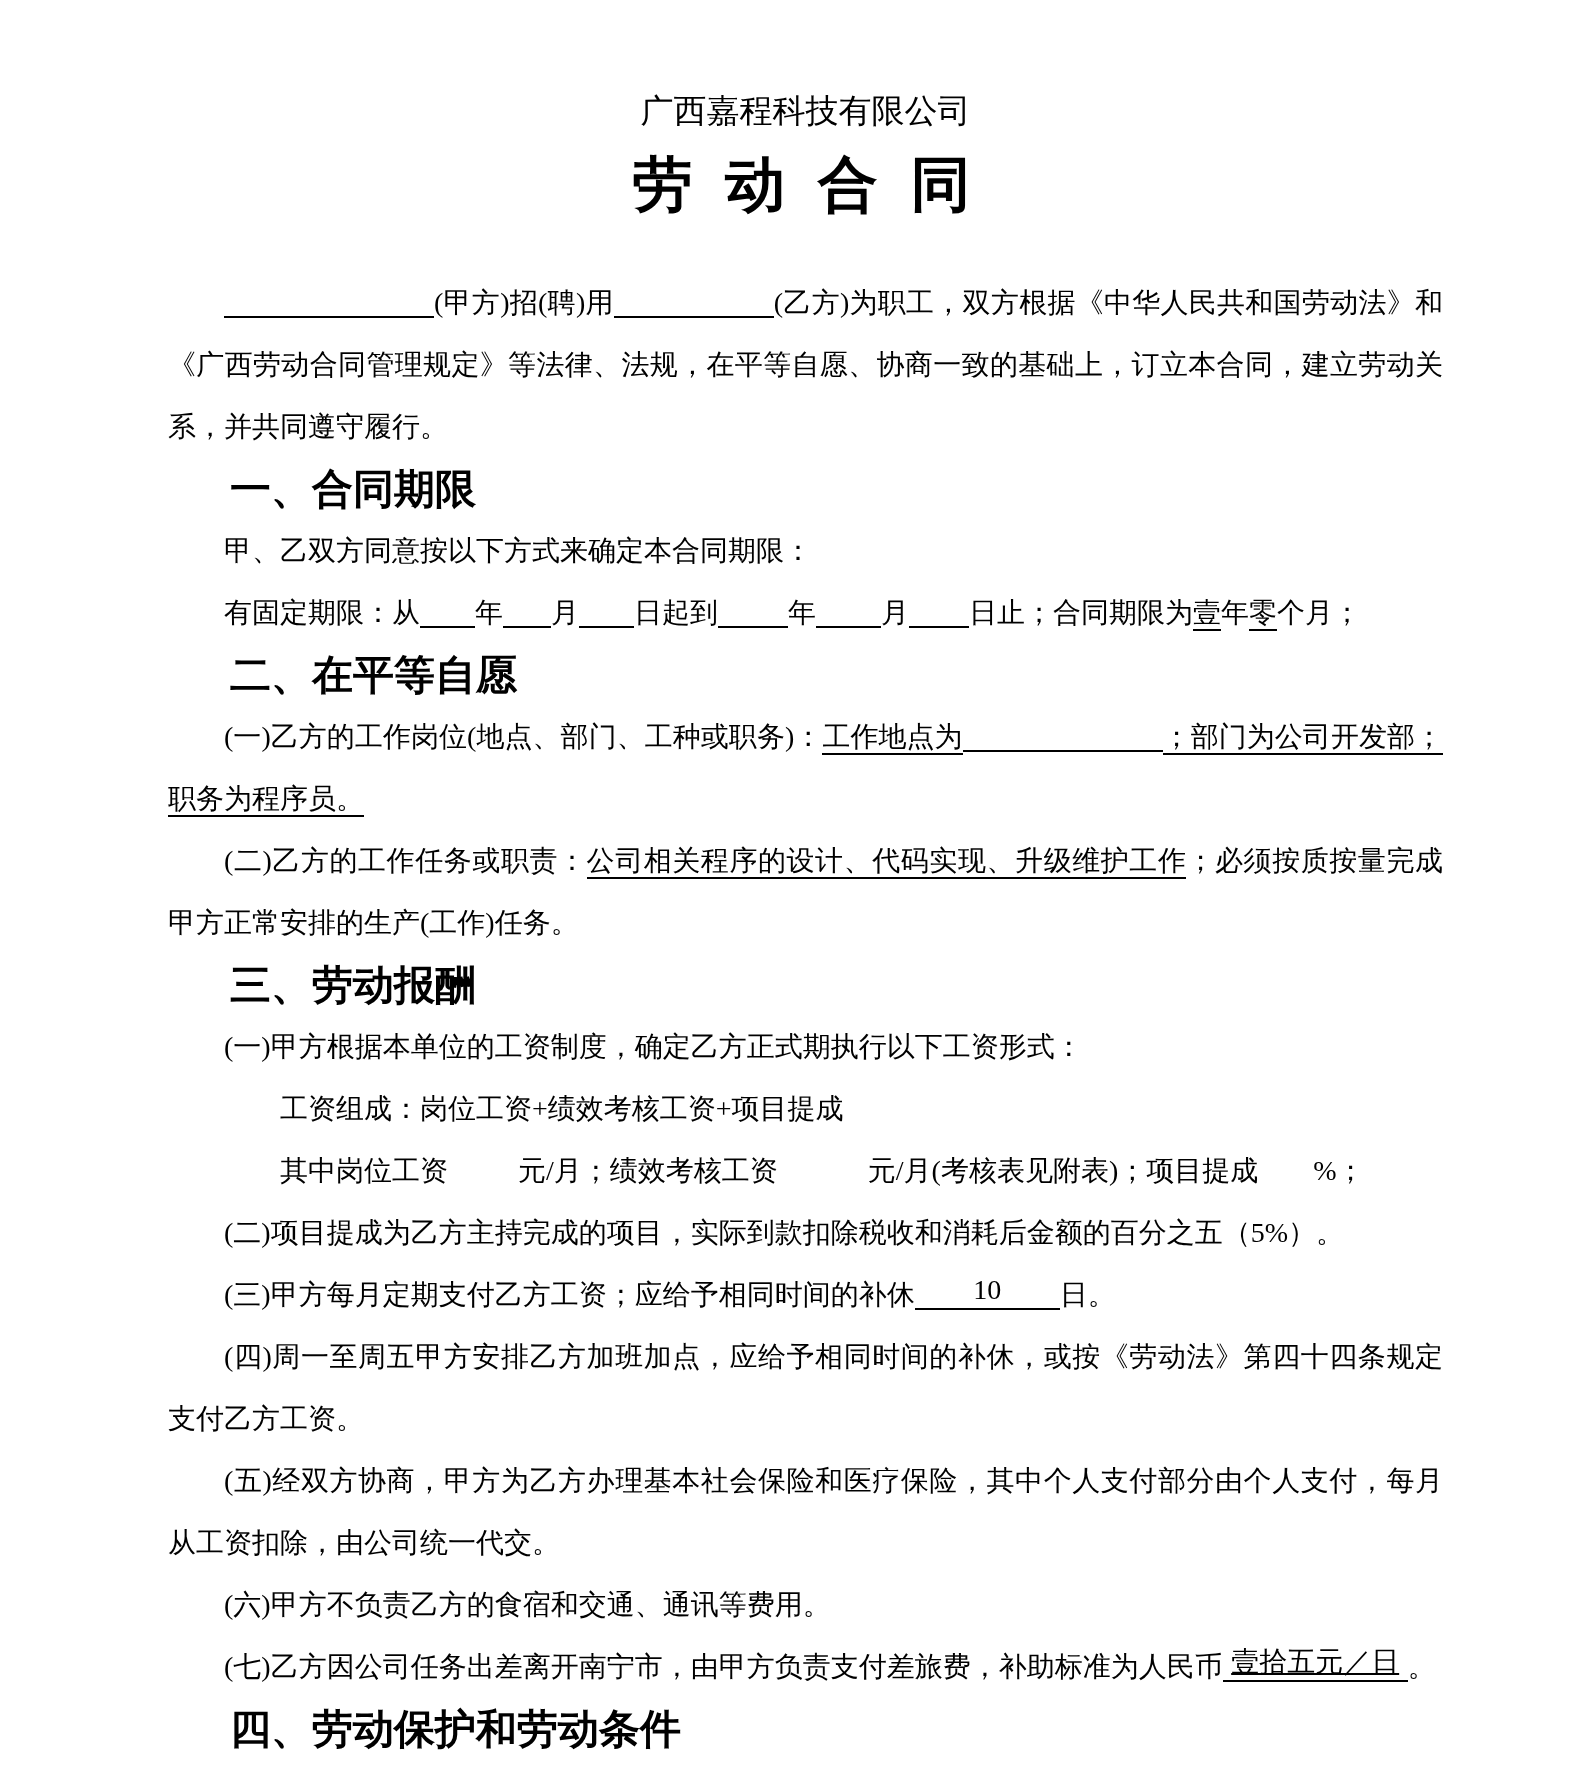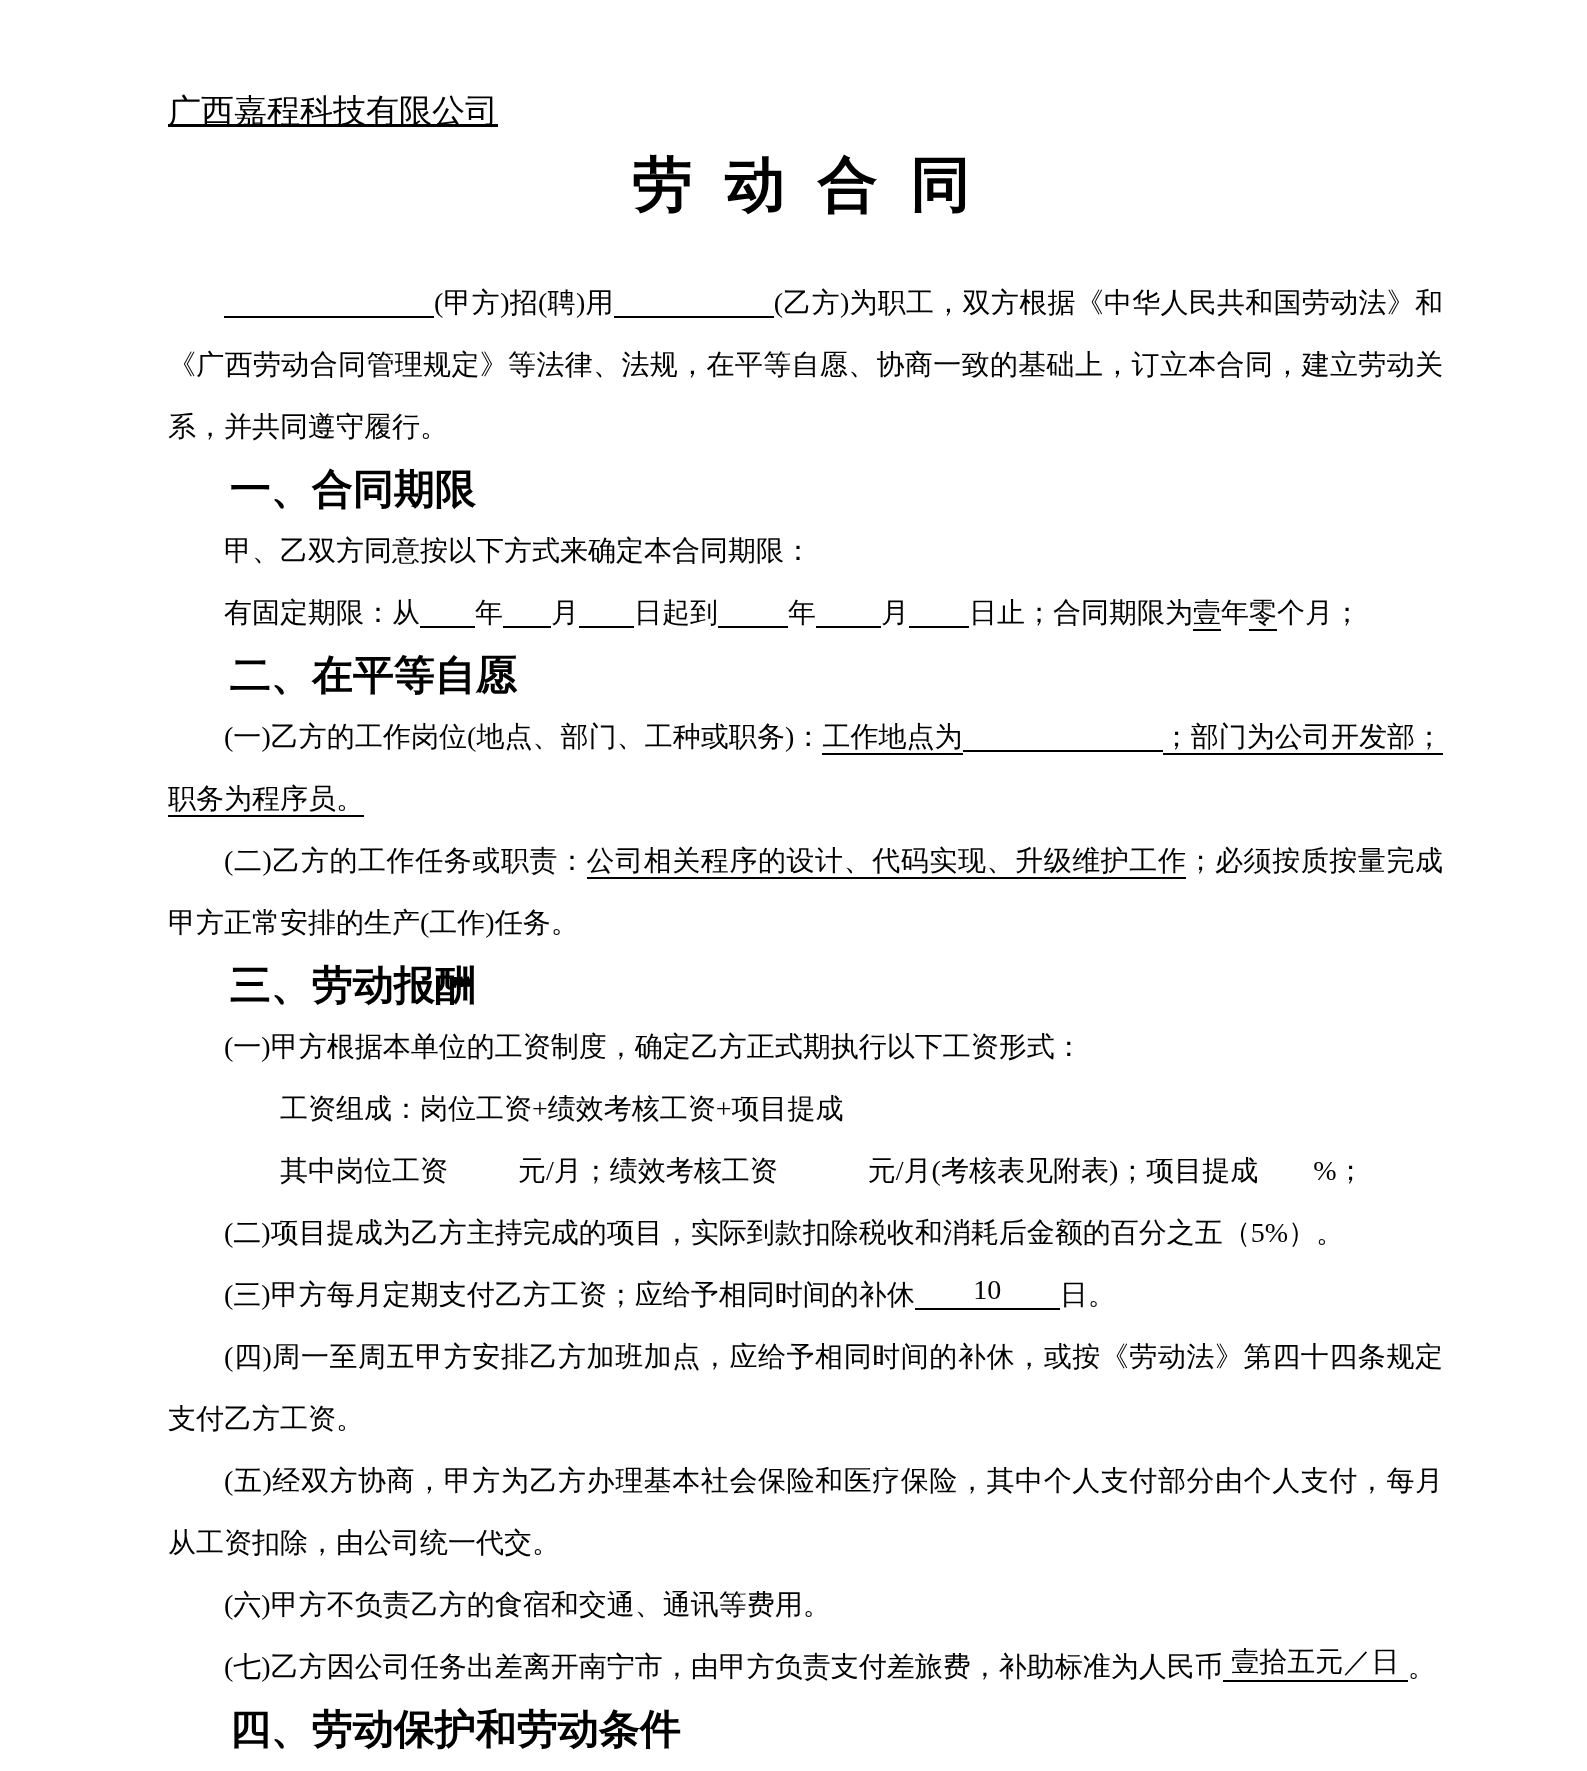--- a/index.html
+++ b/index.html
@@ -13,25 +13,24 @@
     min-height: 1771px;
     box-sizing: border-box;
     background: #ffffff;
     color: #000000;
     padding: 88px 144px 30px 168px;
     font-family: "Liberation Serif", "DejaVu Serif", serif;
     font-size: 28px;
     overflow: hidden;
   }
   .company {
-    text-align: left;
+    text-align: center;
     font-size: 33px;
     line-height: 46px;
     font-weight: 400;
-    text-decoration: underline;
   }
   .doc-title {
     text-align: center;
     font-size: 60px;
     font-weight: 700;
     line-height: 94px;
     letter-spacing: 8px;
     margin: 4px 0 40px 0;
     font-family: "Liberation Sans", "DejaVu Sans", sans-serif;
   }
@@ -81,16 +80,16 @@
       <div class="p"><span>(二)乙方的工作任务或职责：</span><span class="u">公司相关程序的设计、代码实现、升级维护工作</span><span>；必须按质按量完成甲方正常安排的生产(工作)任务。</span></div>
       <div class="h"><span>三、劳动报酬</span></div>
       <div class="p"><span>(一)甲方根据本单位的工资制度，确定乙方正式期执行以下工资形式：</span></div>
       <div class="p2"><span>工资组成：岗位工资+绩效考核工资+项目提成</span></div>
       <div class="p2"><span>其中岗位工资</span><span class="blank" style="width: 70px;"></span><span>元/月；绩效考核工资</span><span class="blank" style="width: 90px;"></span><span>元/月(考核表见附表)；项目提成</span><span class="blank" style="width: 55px;"></span><span>%；</span></div>
       <div class="p"><span>(二)项目提成为乙方主持完成的项目，实际到款扣除税收和消耗后金额的百分之五（5%）。</span></div>
       <div class="p"><span>(三)甲方每月定期支付乙方工资；应给予相同时间的补休</span><span class="u blank" style="width: 145px;">10</span><span>日。</span></div>
       <div class="p"><span>(四)周一至周五甲方安排乙方加班加点，应给予相同时间的补休，或按《劳动法》第四十四条规定支付乙方工资。</span></div>
       <div class="p"><span>(五)经双方协商，甲方为乙方办理基本社会保险和医疗保险，其中个人支付部分由个人支付，每月从工资扣除，由公司统一代交。</span></div>
       <div class="p"><span>(六)甲方不负责乙方的食宿和交通、通讯等费用。</span></div>
-      <div class="p"><span>(七)乙方因公司任务出差离开南宁市，由甲方负责支付差旅费，补助标准为人民币</span><span class="u blank" style="width: 185px;">壹拾五元／日</span><span>。</span></div>
+      <div class="p"><span>(七)乙方因公司任务出差离开南宁市，由甲方负责支付差旅费，补助标准为人民币</span><span class="u blank" style="width: 185px; text-decoration: underline;">壹拾五元／日</span><span>。</span></div>
       <div class="h"><span>四、劳动保护和劳动条件</span></div>
     </div>
 </div>
 
 </body></html>

